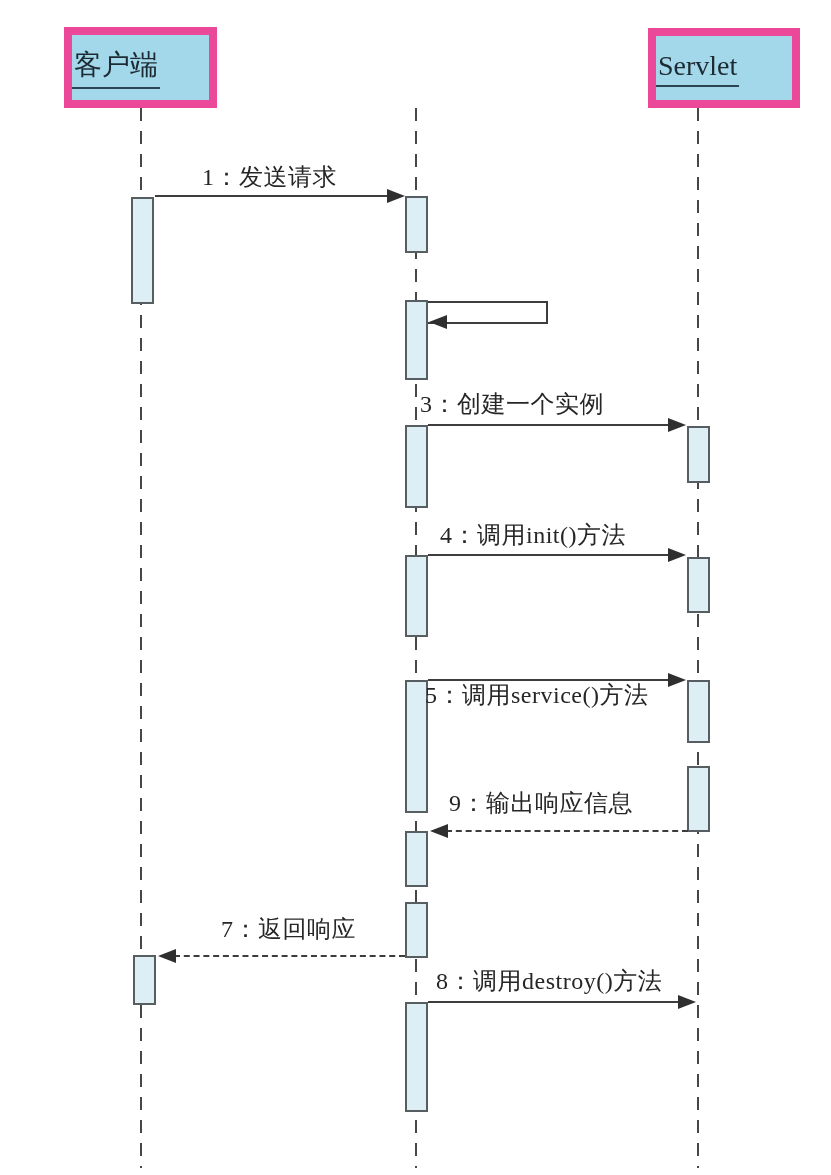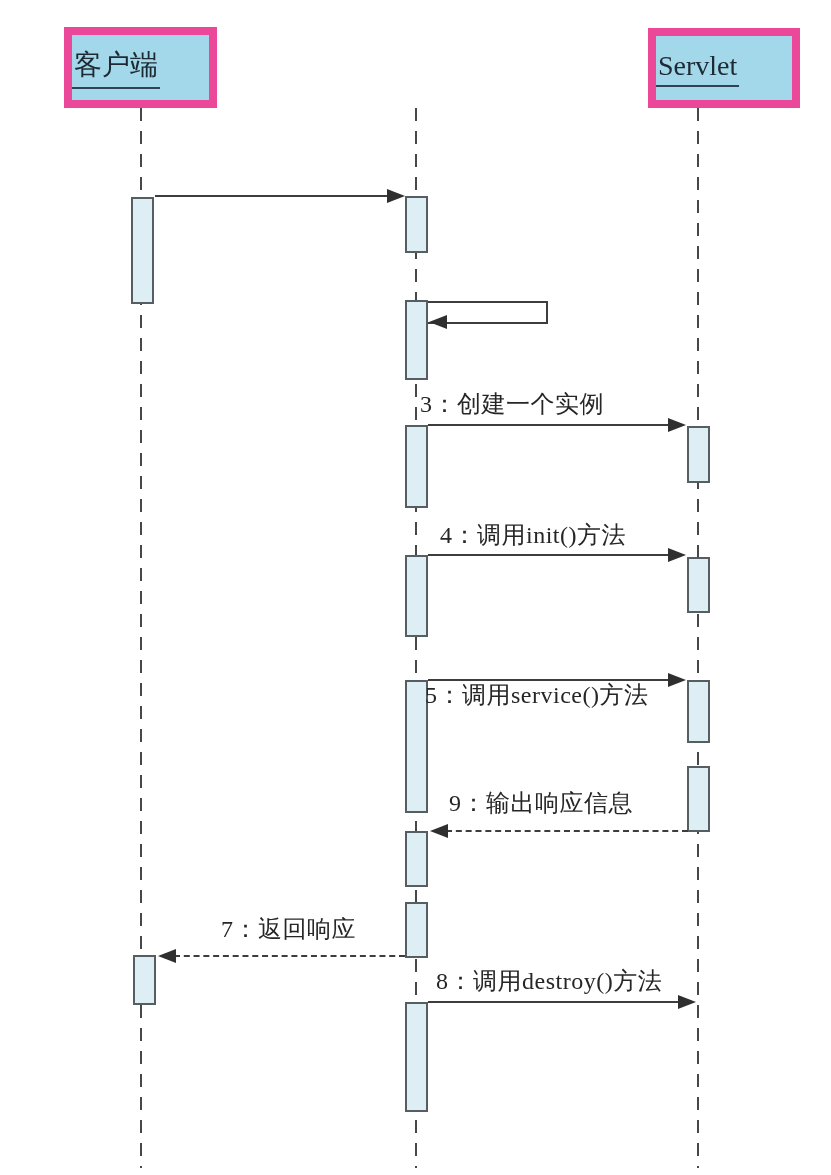--- a/index.html
+++ b/index.html
@@ -115,20 +115,21 @@
   <div class="bar" style="left:405px;top:680px;height:133px;"></div>
   <div class="bar" style="left:405px;top:831px;height:56px;"></div>
   <div class="bar" style="left:405px;top:902px;height:56px;"></div>
   <div class="bar" style="left:405px;top:1002px;height:110px;"></div>
 
   <div class="bar" style="left:687px;top:426px;height:57px;"></div>
   <div class="bar" style="left:687px;top:557px;height:56px;"></div>
   <div class="bar" style="left:687px;top:680px;height:63px;"></div>
   <div class="bar" style="left:687px;top:766px;height:66px;"></div>
 
+  <div class="msg-label" style="left:202px;top:161px;">1：发送请求</div>
   <div class="line-solid" style="left:155px;top:195px;width:234px;"></div>
   <div class="head-right" style="left:387px;top:189px;"></div>
 
   <div class="self-loop" style="left:428px;top:301px;width:118px;height:19px;"></div>
   <div class="head-left" style="left:429px;top:315px;"></div>
 
   <div class="msg-label" style="left:420px;top:388px;text-align:center;">3：创建一个实例</div>
   <div class="line-solid" style="left:428px;top:424px;width:242px;"></div>
   <div class="head-right" style="left:668px;top:418px;"></div>
 

